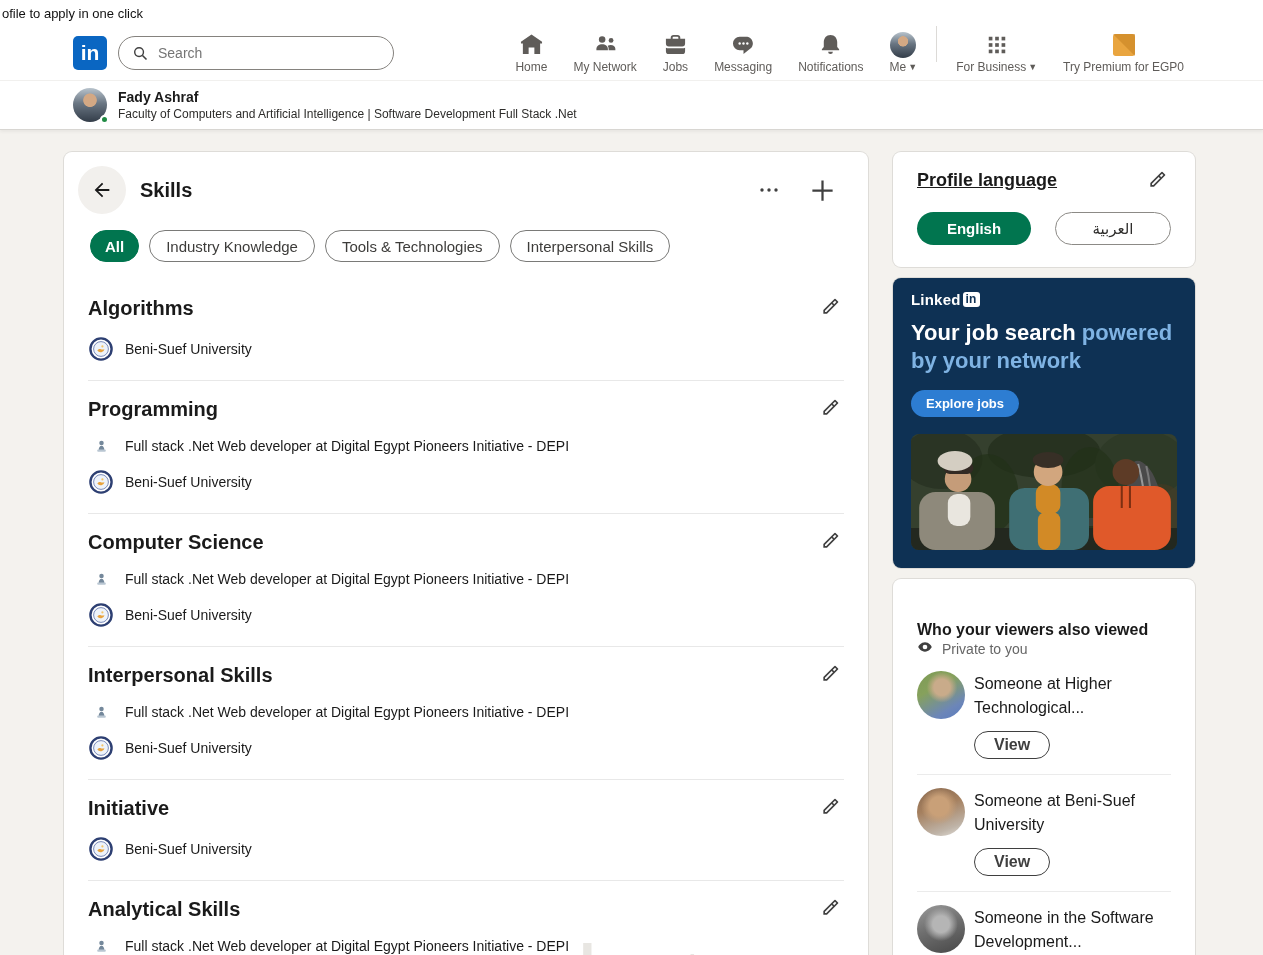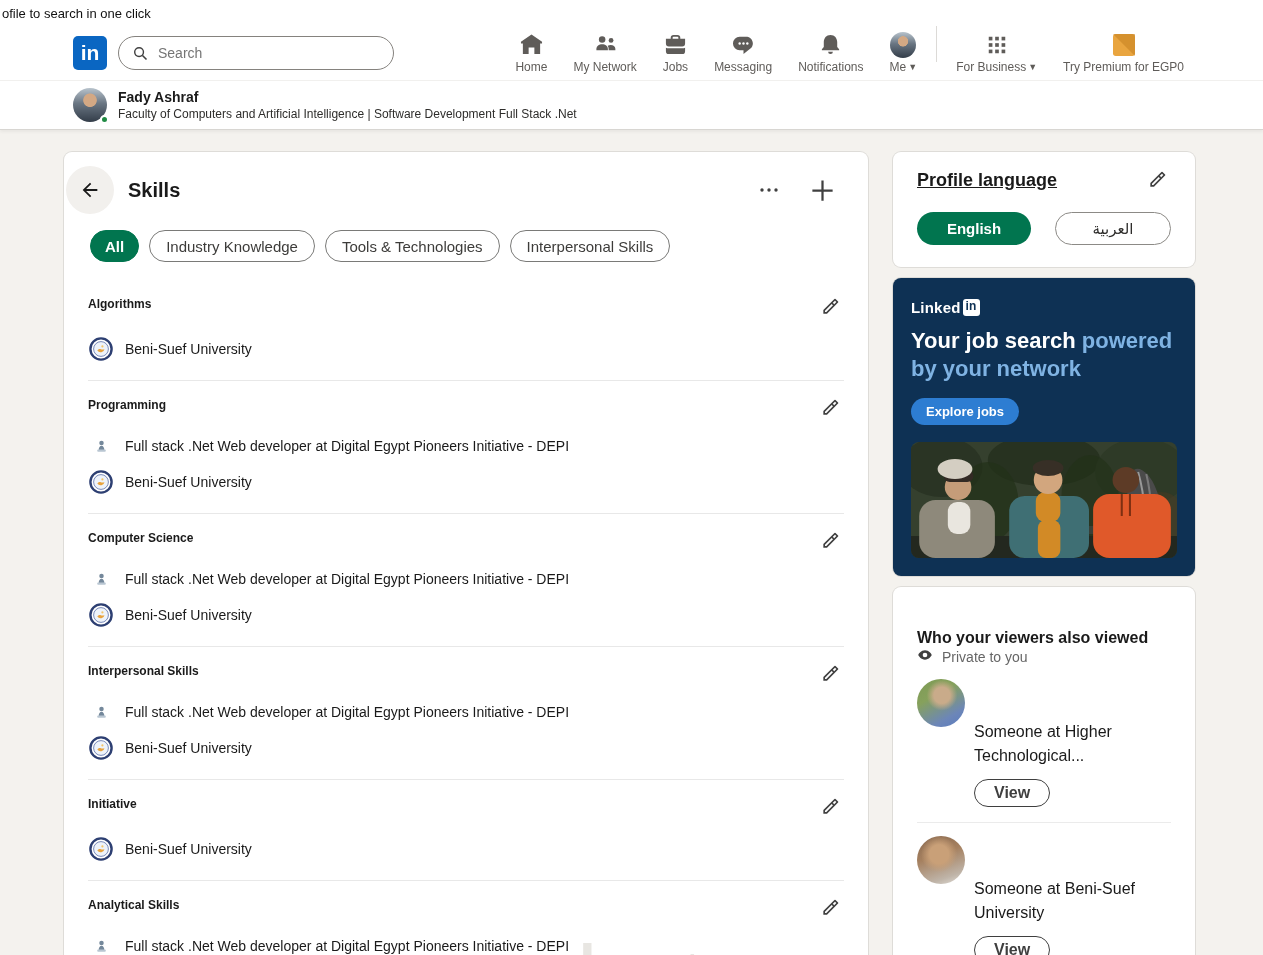--- a/index.html
+++ b/index.html
@@ -30,72 +30,72 @@
   .pb-avatar { width:34px; height:34px; border-radius:50%; position:relative; flex-shrink:0; }
   .pb-dot { position:absolute; right:-2px; bottom:-2px; width:9px; height:9px; background:#1f8a43; border:2px solid #fff; border-radius:50%; }
   .pb-name { font-size:14px; font-weight:700; }
   .pb-headline { font-size:12px; color:#2e2d2b; margin-top:2px; }
   
   .content { display:flex; gap:25px; padding:22px 0 0 64px; align-items:flex-start; }
   .card { background:#fff; border-radius:8px; box-shadow:0 0 0 1px rgba(0,0,0,.09); }
   .main-card { width:804px; height:840px; position:relative; overflow:hidden; }
   .sidebar { width:302px; display:flex; flex-direction:column; gap:11px; }
   
-  .mc-header { display:flex; align-items:center; padding:14px 24px 8px 2px; }
+  .mc-header { display:flex; align-items:center; padding:14px 24px 8px 14px; }
   .back-btn { width:48px; height:48px; border-radius:50%; background:#f2f0ed; display:flex; align-items:center; justify-content:center; cursor:pointer; flex-shrink:0; }
   .mc-title { font-size:20px; font-weight:600; margin-left:14px; }
   .mc-actions { margin-left:auto; display:flex; align-items:center; gap:28px; padding-right:8px; }
   .icon-btn { cursor:pointer; display:flex; align-items:center; }
   
   .filters { display:flex; gap:10px; padding:8px 24px 18px 26px; }
   .pill { height:32px; display:flex; align-items:center; padding:0 16px; border-radius:16px; border:1px solid #7a7a78; font-size:15px; color:#3d3c3a; background:#fff; cursor:pointer; white-space:nowrap; }
   .pill.selected { background:#01754f; border-color:#01754f; color:#fff; font-weight:600; padding:0 14px; }
   
   .skills-list { margin:0 24px; }
   .skill { padding:17px 0 19px; border-bottom:1px solid #e8e8e8; }
   .skill:last-child { border-bottom:none; }
   .skill-top { display:flex; align-items:flex-start; justify-content:space-between; }
-  .skill-name { font-size:12px; font-weight:600; }
+  .skill-name { font-size:20px; font-weight:600; }
   .edit-btn { cursor:pointer; padding:0 4px; }
   .skill-row { display:flex; align-items:center; gap:11px; margin-top:16px; font-size:14px; cursor:pointer; }
   .row-ico { width:26px; display:flex; justify-content:center; align-items:center; flex-shrink:0; }
   .watermark { position:absolute; bottom:2px; left:468px; font-size:47px; font-weight:700; color:#e8e6e2; letter-spacing:1px; direction:rtl; }
   
   .sb-card { padding:18px 24px 22px; }
   .sb-title-row { display:flex; justify-content:space-between; align-items:flex-start;text-decoration:underline; }
   .sb-title { font-size:18px; font-weight:600; }
   .lang-pills { display:flex; gap:24px; margin-top:18px; }
   .lang-pill { flex:1; height:33px; border-radius:17px; display:flex; align-items:center; justify-content:center; font-size:15px; cursor:pointer; }
   .lang-pill.selected { background:#01754f; color:#fff; font-weight:700; }
   .lang-pill.outline { border:1px solid #8c8a86; color:#2e2d2b; background:#fff; }
   
   .ad-card { background:#0e3154; border-radius:8px; padding:13px 18px 18px; color:#fff; box-shadow:0 0 0 1px rgba(0,0,0,.09); }
-  .ad-brand { display:flex; font-size:15px; font-weight:700; letter-spacing:.2px;margin-top:8px; }
+  .ad-brand { display:flex; align-items:center; font-size:15px; font-weight:700; letter-spacing:.2px; }
   .ad-in { background:#fff; color:#0e3154; border-radius:3px; font-size:12px; font-weight:700; padding:1px 3px 2px; margin-left:2px; line-height:1; }
   .ad-headline { margin-top:11px; font-size:22px; line-height:28px; font-weight:600; }
   .ad-headline .accent { color:#7fb3e3; }
   .ad-cta { display:inline-block; margin-top:15px; background:#2d7dd2; color:#fff; font-size:13px; font-weight:700; padding:6px 15px; border-radius:15px; cursor:pointer; }
   .ad-photo { margin-top:17px; border-radius:8px; display:block; width:100%; height:116px; }
   
   .viewers-card { padding:18px 24px 0; }
   .v-title { font-size:16px; font-weight:600;margin-top:24px; }
   .v-privacy { display:flex; align-items:center; gap:9px; color:#666; font-size:14px; margin-top:0; }
   .viewer { padding:13px 0 15px; border-bottom:1px solid #ebebeb; }
   .viewer-top { display:flex; gap:9px; cursor:pointer; }
   .v-avatar { width:48px; height:48px; border-radius:50%; flex-shrink:0; }
   .av1 { background: radial-gradient(circle at 52% 34%, #c9ab8a 0 20%, rgba(201,171,138,0) 38%), linear-gradient(150deg,#7e9a55 0%, #86a15c 35%, #6c86b8 75%, #597bc0 100%); }
   .av2 { background: radial-gradient(circle at 46% 38%, #c9a078 0 24%, rgba(201,160,120,0) 46%), linear-gradient(160deg,#8a6a50 0%, #a5805f 40%, #bfb4a8 80%, #e4e0da 100%); }
   .av3 { background: radial-gradient(circle at 50% 40%, #b5b5b5 0 22%, rgba(181,181,181,0) 45%), linear-gradient(160deg,#9b9b9b 0%, #6f6f6f 45%, #474747 100%); }
-  .v-name { font-size:16px; line-height:24px; max-width:206px; padding-top:1px;margin-top:40px; }
+  .v-name { font-size:16px; line-height:24px; max-width:206px; padding-top:1px; }
   .view-btn { display:inline-block; margin:11px 0 0 57px; border:1px solid #3f3f3f; border-radius:17px; padding:4px 19px; font-size:16px; font-weight:600; color:#3f3f3f; cursor:pointer; background:#fff; }
 </style>
 </head>
 <body>
 
-<div class="tooltip-strip">ofile to search in one click</div>
+<div class="tooltip-strip">ofile to apply in one click</div>
 
 <div class="topnav">
   <div class="logo">
       <span>in</span>
     </div>
   <div class="searchbox">
     <span class="nav-ico">
       <svg viewBox="0 0 24 24" width="17" height="17">
           <circle cx="10" cy="10" r="6.2" fill="none" stroke="#404040" stroke-width="2"></circle>
           <line x1="14.8" y1="14.8" x2="20.5" y2="20.5" stroke="#404040" stroke-width="2.2"></line>

